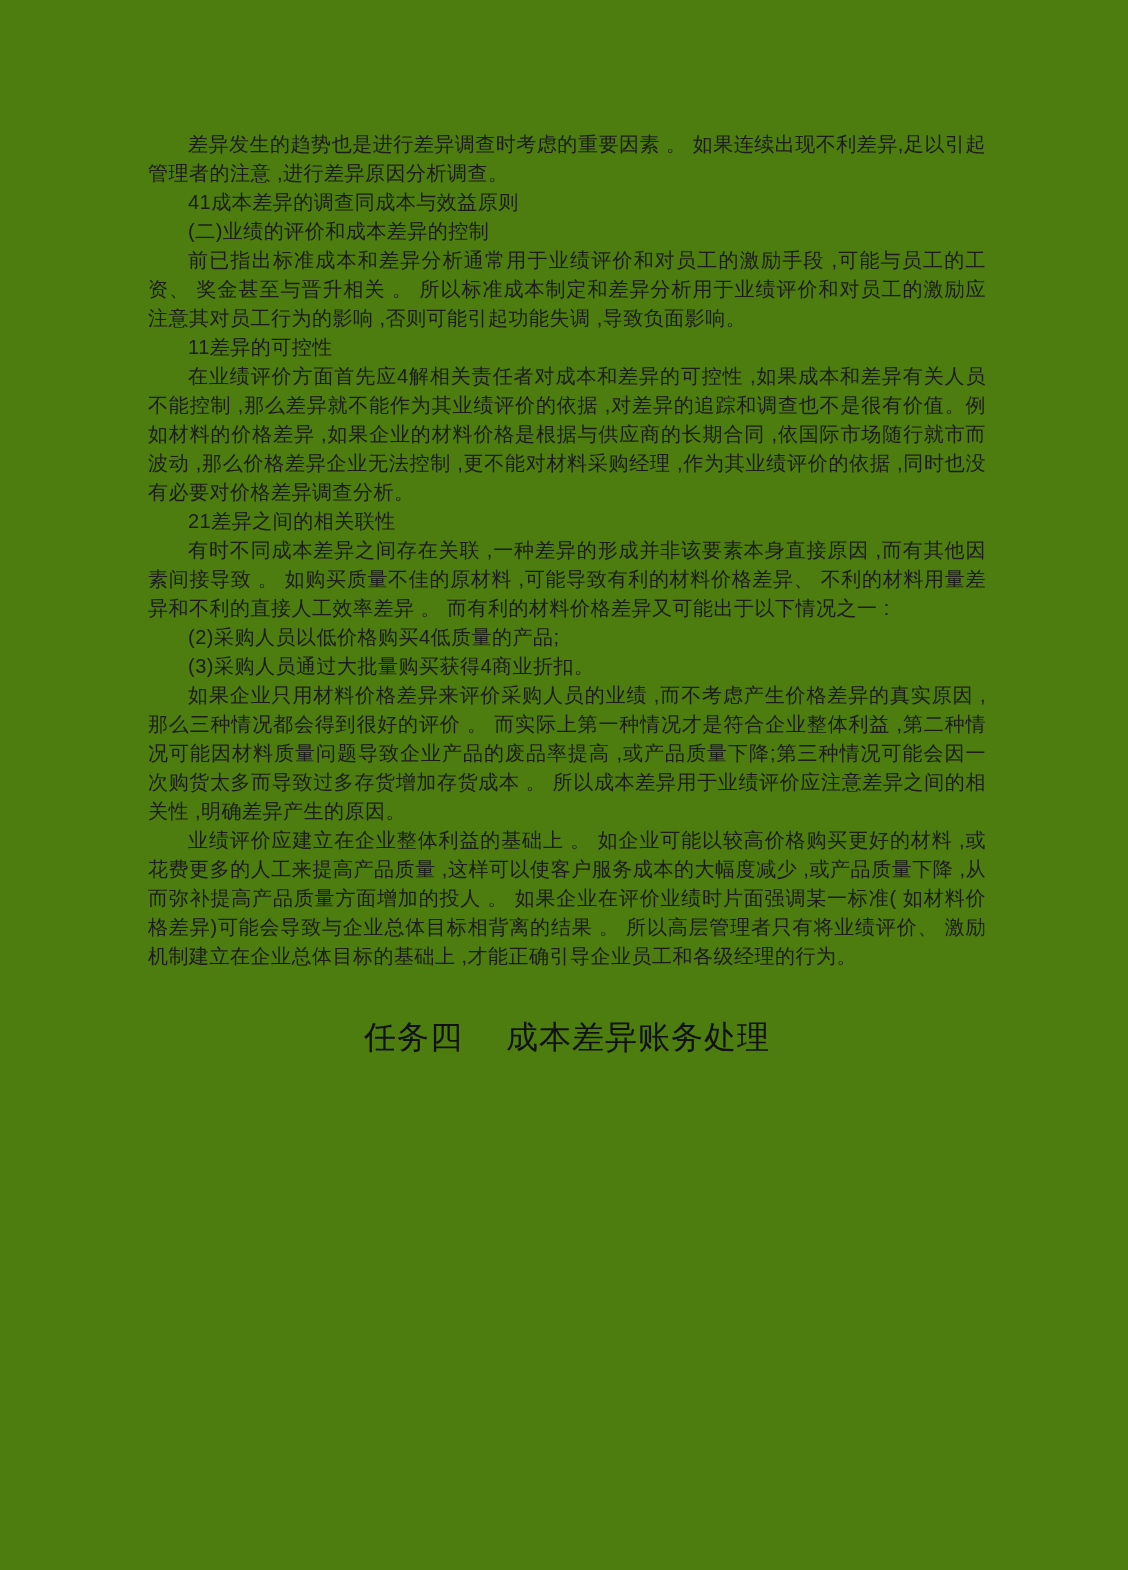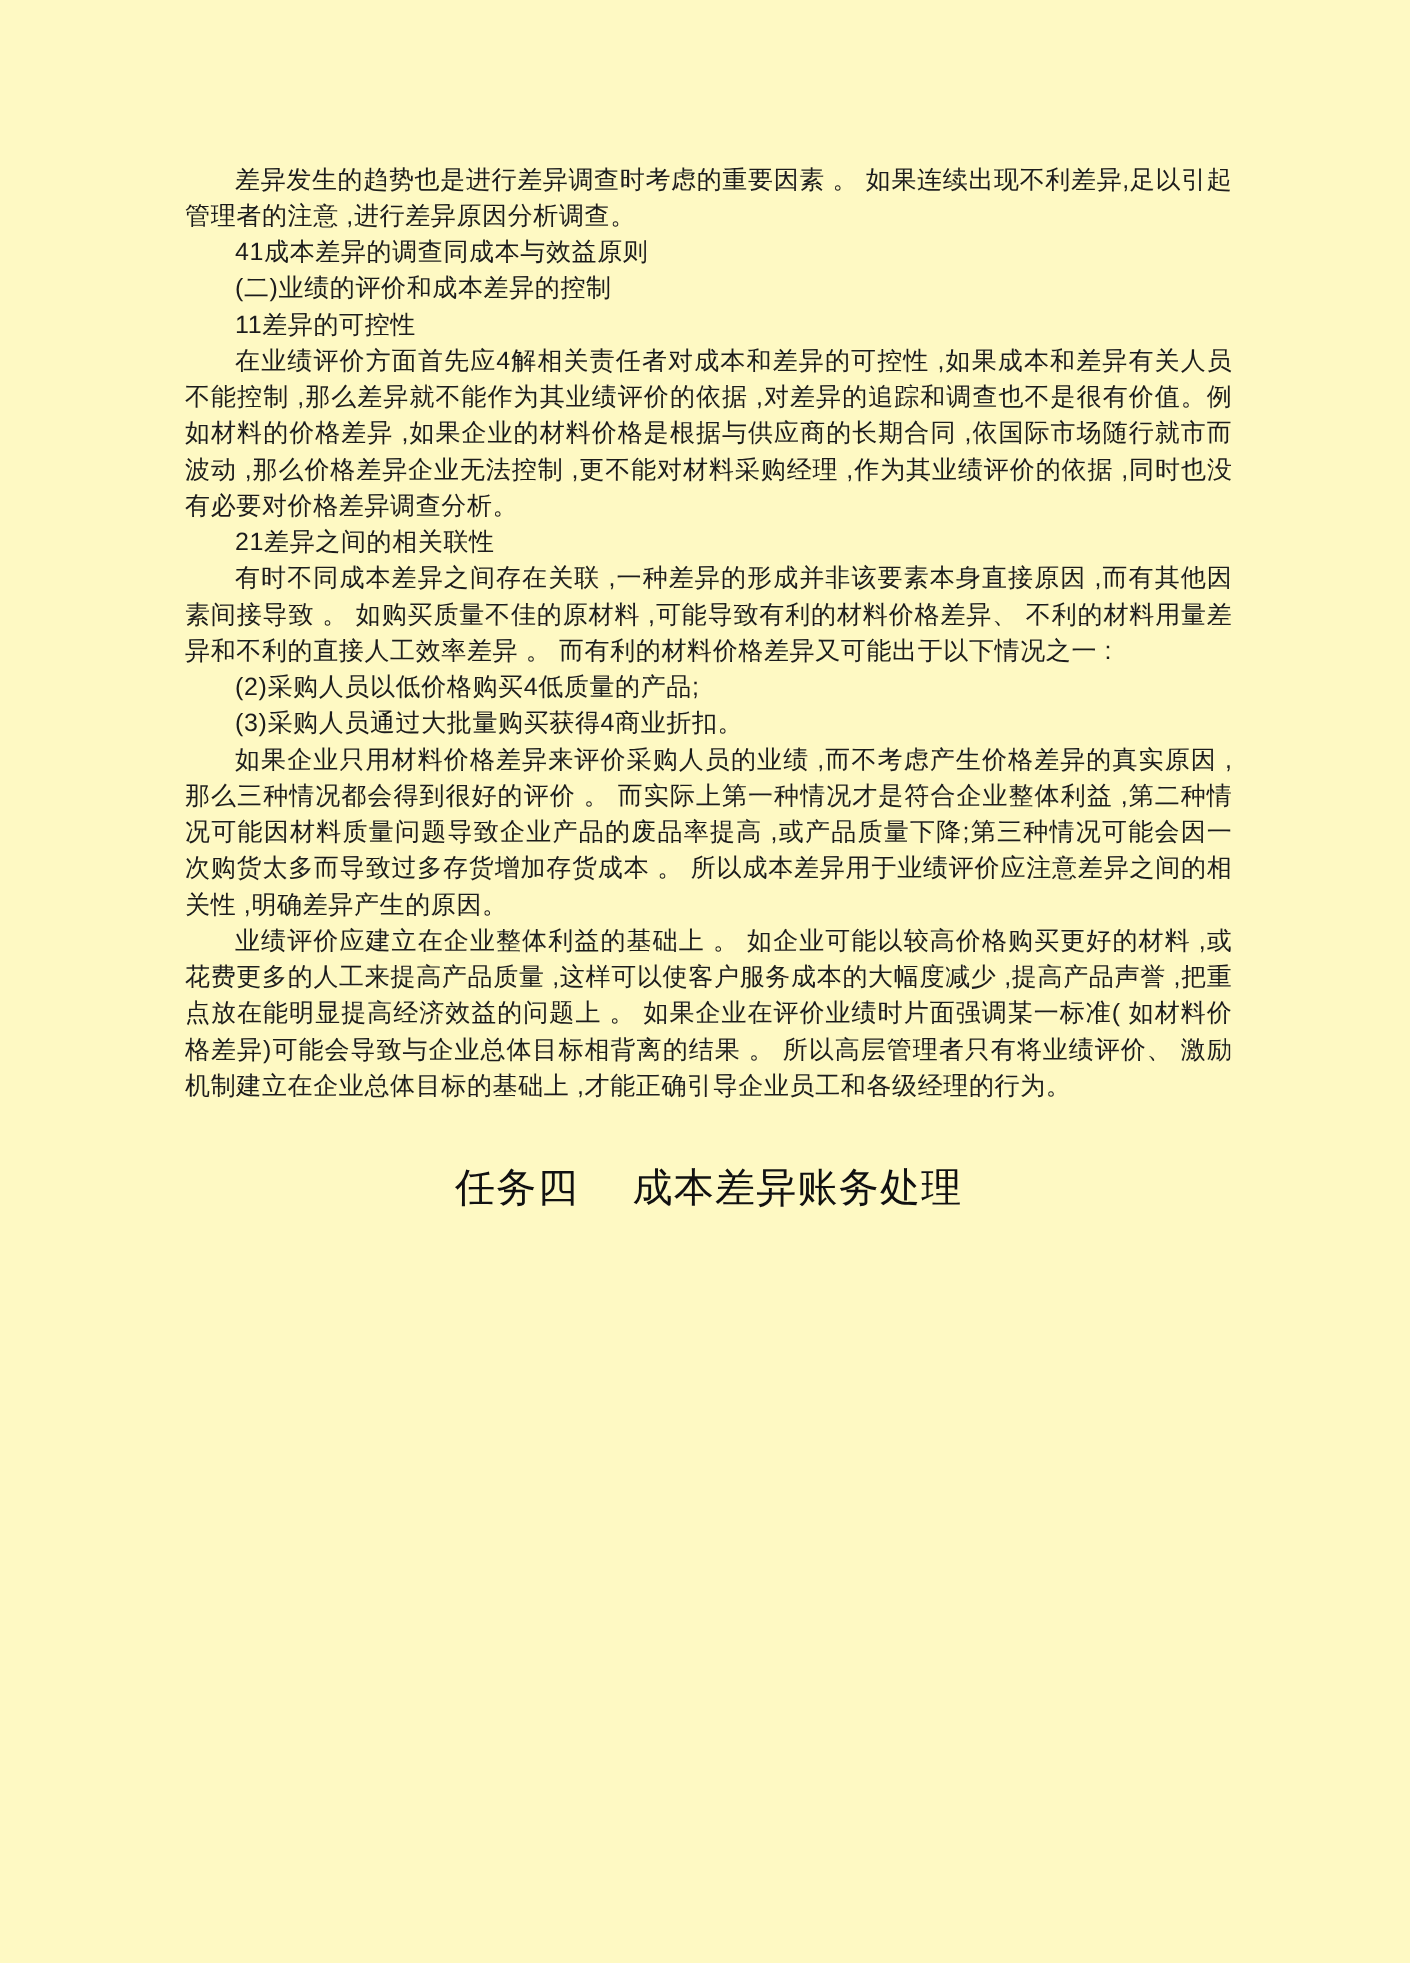--- a/index.html
+++ b/index.html
@@ -4,21 +4,21 @@
 <style>
   html, body {
     margin: 0;
     padding: 0;
     background: #ffffff;
   }
   .page {
     position: relative;
     width: 1128px;
     height: 1570px;
-    background: #fef9c3;
+    background: #4d7c0f;
     overflow: hidden;
     font-family: "Liberation Sans", "DejaVu Sans", sans-serif;
   }
   .content {
     position: absolute;
     left: 148px;
     top: 130px;
     width: 838px;
     color: #1c1c1c;
     font-size: 20px;
@@ -56,34 +56,35 @@
 <div class="page">
   <div class="content">
 
     <p class="para">差异发生的趋势也是进行差异调查时考虑的重要因素 。 如果连续出现不利差异,足以引起管理者的注意 ,进行差异原因分析调查。</p>
 
     <p class="subheading">41成本差异的调查同成本与效益原则</p>
 
 
     <p class="subheading">(二)业绩的评价和成本差异的控制</p>
 
+    <p class="para">前已指出标准成本和差异分析通常用于业绩评价和对员工的激励手段 ,可能与员工的工资、 奖金甚至与晋升相关 。 所以标准成本制定和差异分析用于业绩评价和对员工的激励应注意其对员工行为的影响 ,否则可能引起功能失调 ,导致负面影响。</p>
 
     <p class="subheading">11差异的可控性</p>
 
     <p class="para">在业绩评价方面首先应4解相关责任者对成本和差异的可控性 ,如果成本和差异有关人员不能控制 ,那么差异就不能作为其业绩评价的依据 ,对差异的追踪和调查也不是很有价值。例如材料的价格差异 ,如果企业的材料价格是根据与供应商的长期合同 ,依国际市场随行就市而波动 ,那么价格差异企业无法控制 ,更不能对材料采购经理 ,作为其业绩评价的依据 ,同时也没有必要对价格差异调查分析。</p>
 
     <p class="subheading">21差异之间的相关联性</p>
 
     <p class="para">有时不同成本差异之间存在关联 ,一种差异的形成并非该要素本身直接原因 ,而有其他因素间接导致 。 如购买质量不佳的原材料 ,可能导致有利的材料价格差异、 不利的材料用量差异和不利的直接人工效率差异 。 而有利的材料价格差异又可能出于以下情况之一 :</p>
 
 
     <p class="list-item">(2)采购人员以低价格购买4低质量的产品;</p>
 
     <p class="list-item">(3)采购人员通过大批量购买获得4商业折扣。</p>
 
     <p class="para">如果企业只用材料价格差异来评价采购人员的业绩 ,而不考虑产生价格差异的真实原因 ,那么三种情况都会得到很好的评价 。 而实际上第一种情况才是符合企业整体利益 ,第二种情况可能因材料质量问题导致企业产品的废品率提高 ,或产品质量下降;第三种情况可能会因一次购货太多而导致过多存货增加存货成本 。 所以成本差异用于业绩评价应注意差异之间的相关性 ,明确差异产生的原因。</p>
 
-    <p class="para">业绩评价应建立在企业整体利益的基础上 。 如企业可能以较高价格购买更好的材料 ,或花费更多的人工来提高产品质量 ,这样可以使客户服务成本的大幅度减少 ,提高产品声誉 ,把重点放在能明显提高经济效益的问题上 。 如果企业在评价业绩时片面强调某一标准( 如材料价格差异)可能会导致与企业总体目标相背离的结果 。 所以高层管理者只有将业绩评价、 激励机制建立在企业总体目标的基础上 ,才能正确引导企业员工和各级经理的行为。</p>
+    <p class="para">业绩评价应建立在企业整体利益的基础上 。 如企业可能以较高价格购买更好的材料 ,或花费更多的人工来提高产品质量 ,这样可以使客户服务成本的大幅度减少 ,或产品质量下降 ,从而弥补提高产品质量方面增加的投人 。 如果企业在评价业绩时片面强调某一标准( 如材料价格差异)可能会导致与企业总体目标相背离的结果 。 所以高层管理者只有将业绩评价、 激励机制建立在企业总体目标的基础上 ,才能正确引导企业员工和各级经理的行为。</p>
 
     <h1 class="chapter-heading">任务四　 成本差异账务处理</h1>
 
   </div>
 </div>
 
 </body></html>

